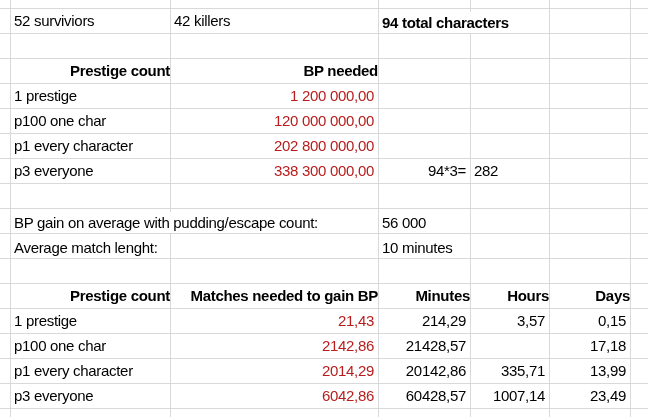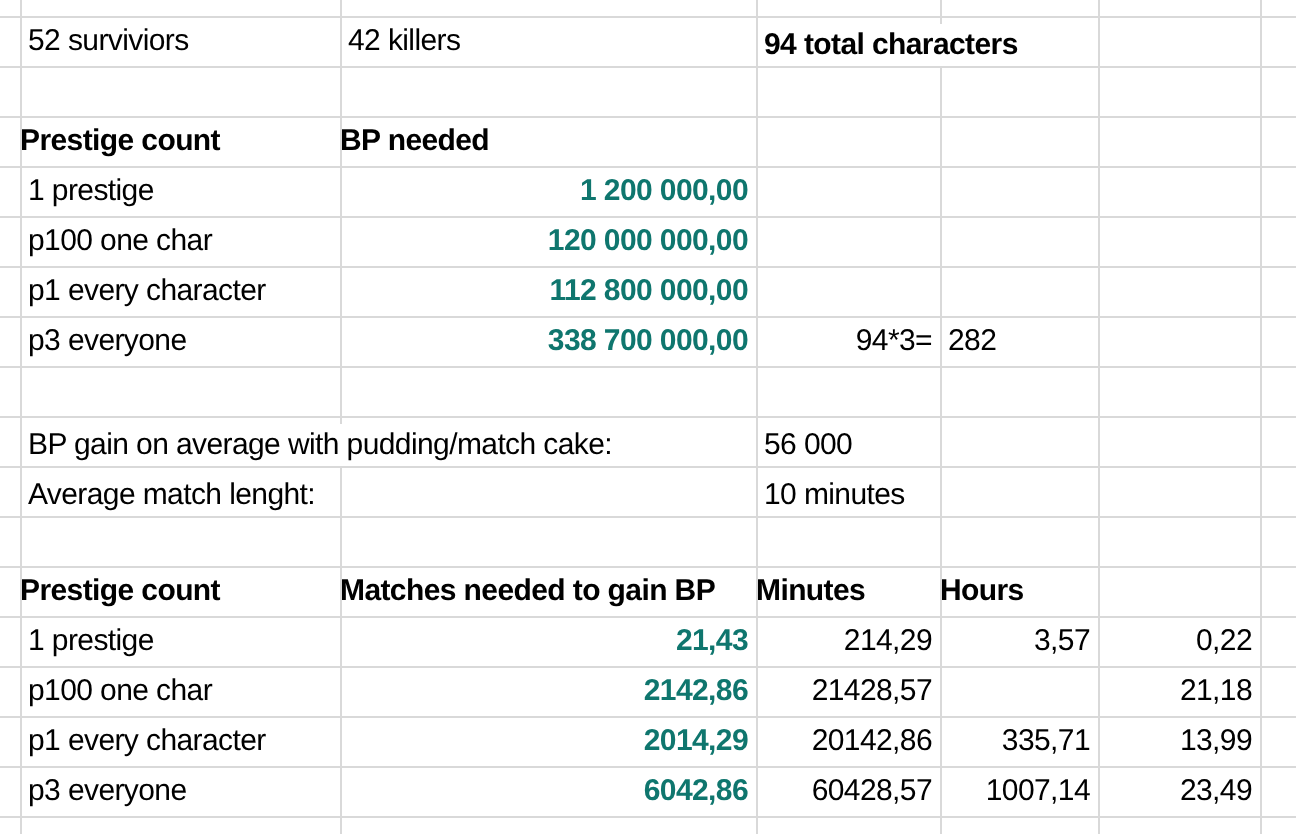--- a/index.html
+++ b/index.html
@@ -23,23 +23,23 @@
   }
   .vline{
     position:absolute;top:0;bottom:0;width:1px;
     background:#d9d9d9;z-index:0;
   }
   .cell{
     position:absolute;height:21px;line-height:21px;
     white-space:nowrap;z-index:1;
   }
   .b{font-weight:bold;}
-  .red{color:#0f766e;font-weight:bold;}
+  .red{color:#b91c1c;font-weight:normal;}
   .right{text-align:right;}
-  .center{text-align:left;}
+  .center{text-align:right;}
   .spill{background:#fff;padding-right:4px;}
 </style>
 </head>
 <body>
 
 <div class="sheet">
 
   <div class="vline" style="left:10px"></div>
   <div class="vline" style="left:170px"></div>
   <div class="vline" style="left:378px"></div>
@@ -54,48 +54,49 @@
   <div class="cell b center" style="left:10px;top:60px;width:160px">Prestige count</div>
   <div class="cell b center" style="left:170px;top:60px;width:208px">BP needed</div>
 
   <div class="cell" style="left:14px;top:85px;width:152px">1 prestige</div>
   <div class="cell red right" style="left:170px;top:85px;width:204px">1 200 000,00</div>
 
   <div class="cell" style="left:14px;top:110px;width:152px">p100 one char</div>
   <div class="cell red right" style="left:170px;top:110px;width:204px">120 000 000,00</div>
 
   <div class="cell" style="left:14px;top:135px;width:152px">p1 every character</div>
-  <div class="cell red right" style="left:170px;top:135px;width:204px">112 800 000,00</div>
+  <div class="cell red right" style="left:170px;top:135px;width:204px">202 800 000,00</div>
 
   <div class="cell" style="left:14px;top:160px;width:152px">p3 everyone</div>
-  <div class="cell red right" style="left:170px;top:160px;width:204px">338 700 000,00</div>
+  <div class="cell red right" style="left:170px;top:160px;width:204px">338 300 000,00</div>
   <div class="cell right" style="left:378px;top:160px;width:88px">94*3=</div>
   <div class="cell" style="left:474px;top:160px;width:70px">282</div>
 
-  <div class="cell spill" style="left:14px;top:212px">BP gain on average with pudding/match cake:</div>
+  <div class="cell spill" style="left:14px;top:212px">BP gain on average with pudding/escape count:</div>
   <div class="cell" style="left:382px;top:212px;width:86px">56 000</div>
 
   <div class="cell spill" style="left:14px;top:237px">Average match lenght:</div>
   <div class="cell" style="left:382px;top:237px;width:86px">10 minutes</div>
 
   <div class="cell b center" style="left:10px;top:285px;width:160px">Prestige count</div>
   <div class="cell b center" style="left:170px;top:285px;width:208px">Matches needed to gain BP</div>
   <div class="cell b center" style="left:378px;top:285px;width:92px">Minutes</div>
   <div class="cell b center" style="left:470px;top:285px;width:79px">Hours</div>
+  <div class="cell b center" style="left:549px;top:285px;width:81px">Days</div>
 
   <div class="cell" style="left:14px;top:310px;width:152px">1 prestige</div>
   <div class="cell red right" style="left:170px;top:310px;width:204px">21,43</div>
   <div class="cell right" style="left:378px;top:310px;width:88px">214,29</div>
   <div class="cell right" style="left:470px;top:310px;width:75px">3,57</div>
-  <div class="cell right" style="left:549px;top:310px;width:77px">0,22</div>
+  <div class="cell right" style="left:549px;top:310px;width:77px">0,15</div>
 
   <div class="cell" style="left:14px;top:335px;width:152px">p100 one char</div>
   <div class="cell red right" style="left:170px;top:335px;width:204px">2142,86</div>
   <div class="cell right" style="left:378px;top:335px;width:88px">21428,57</div>
-  <div class="cell right" style="left:549px;top:335px;width:77px">21,18</div>
+  <div class="cell right" style="left:549px;top:335px;width:77px">17,18</div>
 
   <div class="cell" style="left:14px;top:360px;width:152px">p1 every character</div>
   <div class="cell red right" style="left:170px;top:360px;width:204px">2014,29</div>
   <div class="cell right" style="left:378px;top:360px;width:88px">20142,86</div>
   <div class="cell right" style="left:470px;top:360px;width:75px">335,71</div>
   <div class="cell right" style="left:549px;top:360px;width:77px">13,99</div>
 
   <div class="cell" style="left:14px;top:385px;width:152px">p3 everyone</div>
   <div class="cell red right" style="left:170px;top:385px;width:204px">6042,86</div>
   <div class="cell right" style="left:378px;top:385px;width:88px">60428,57</div>

